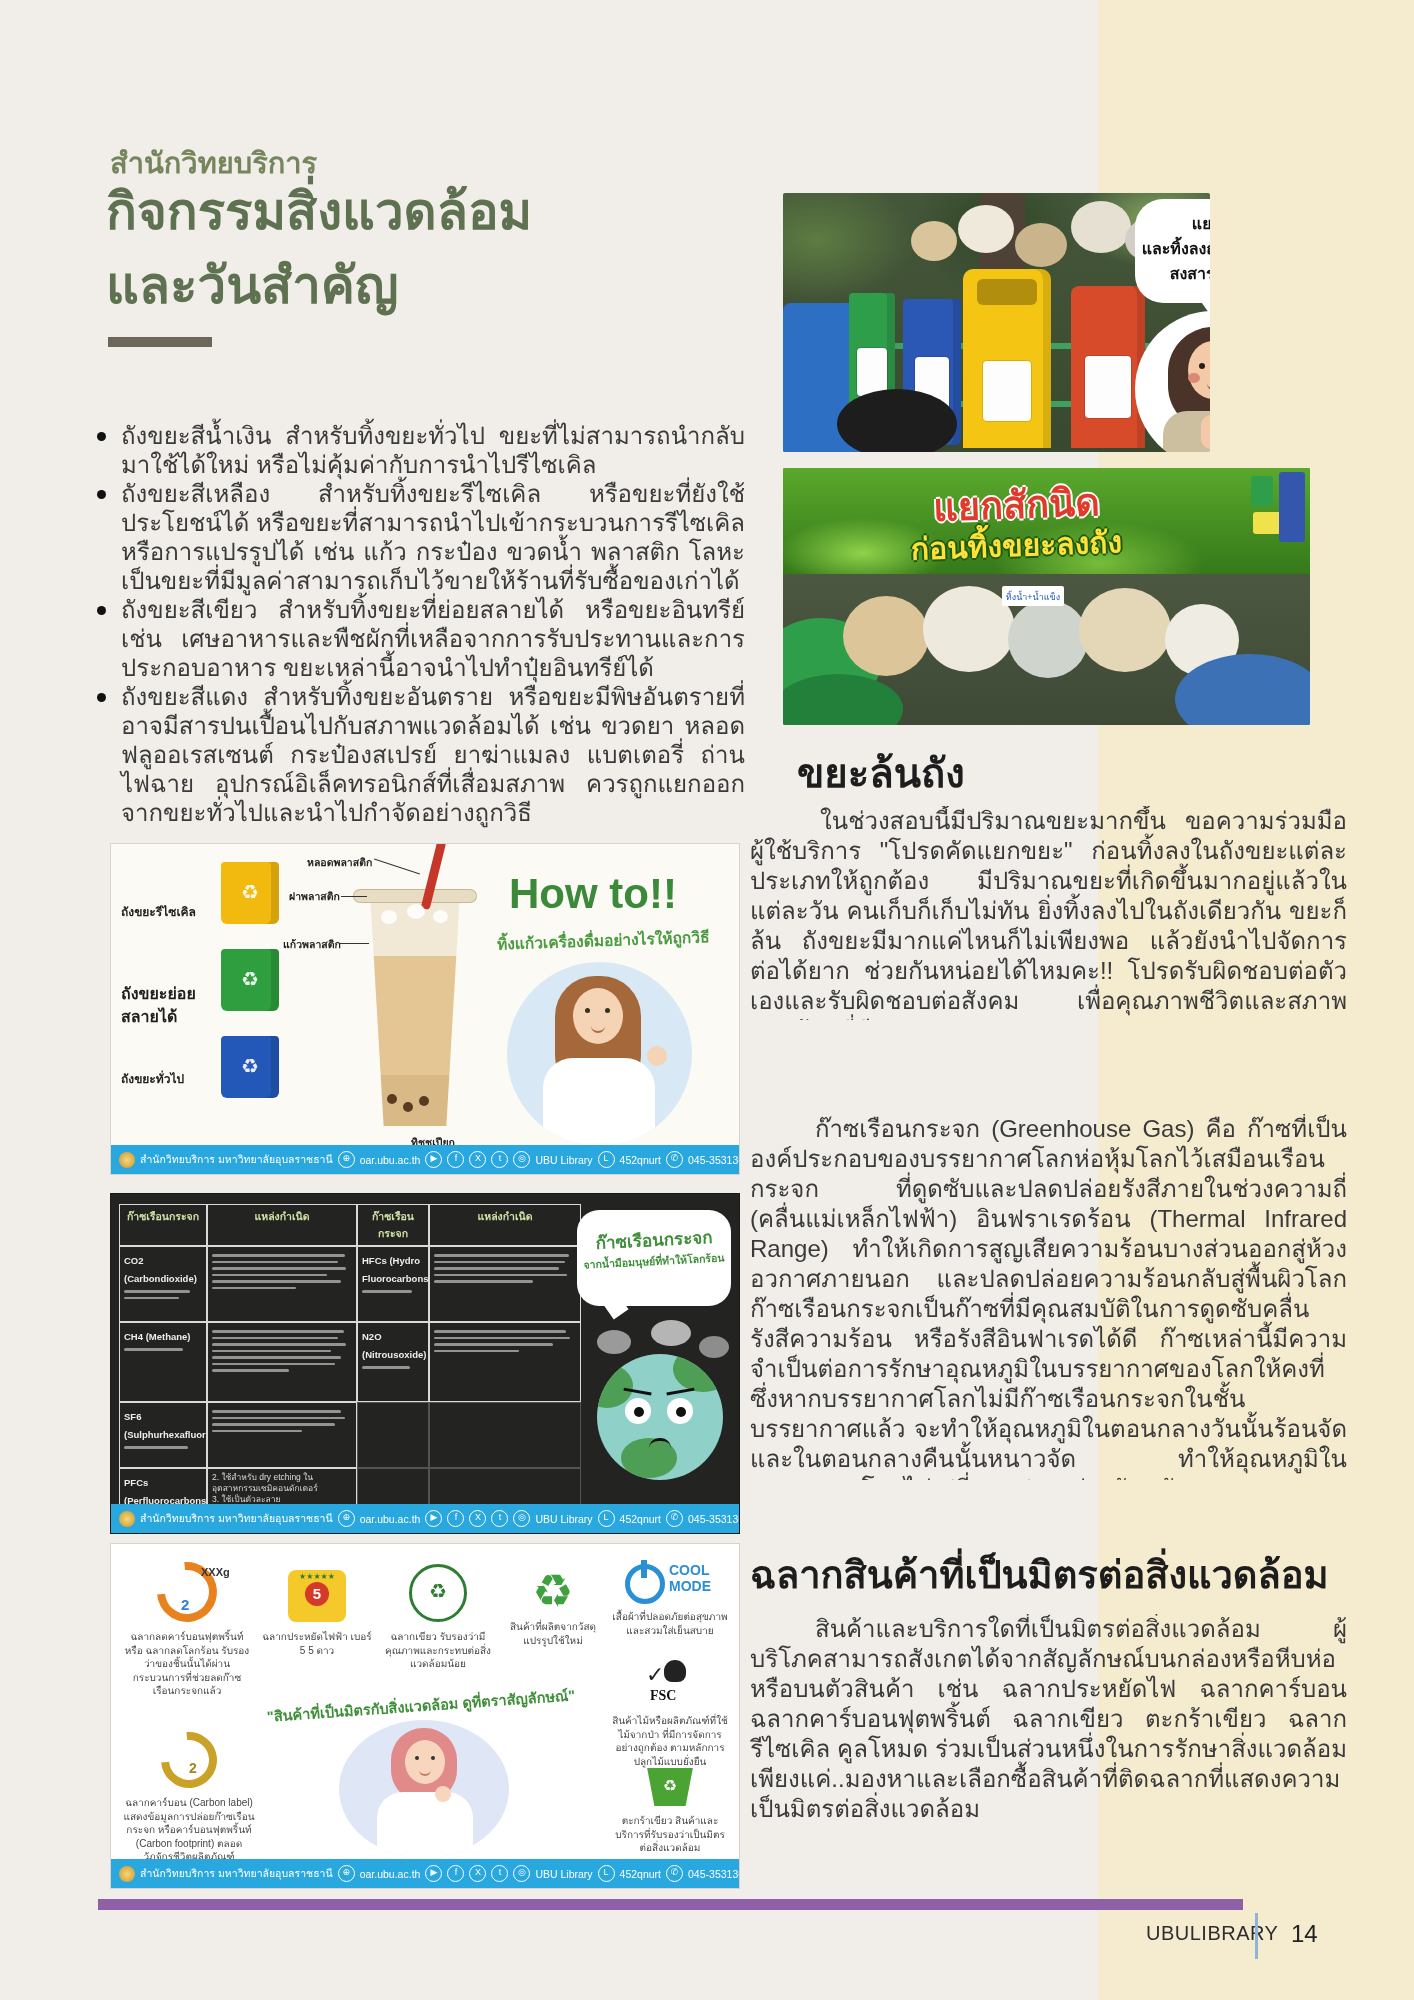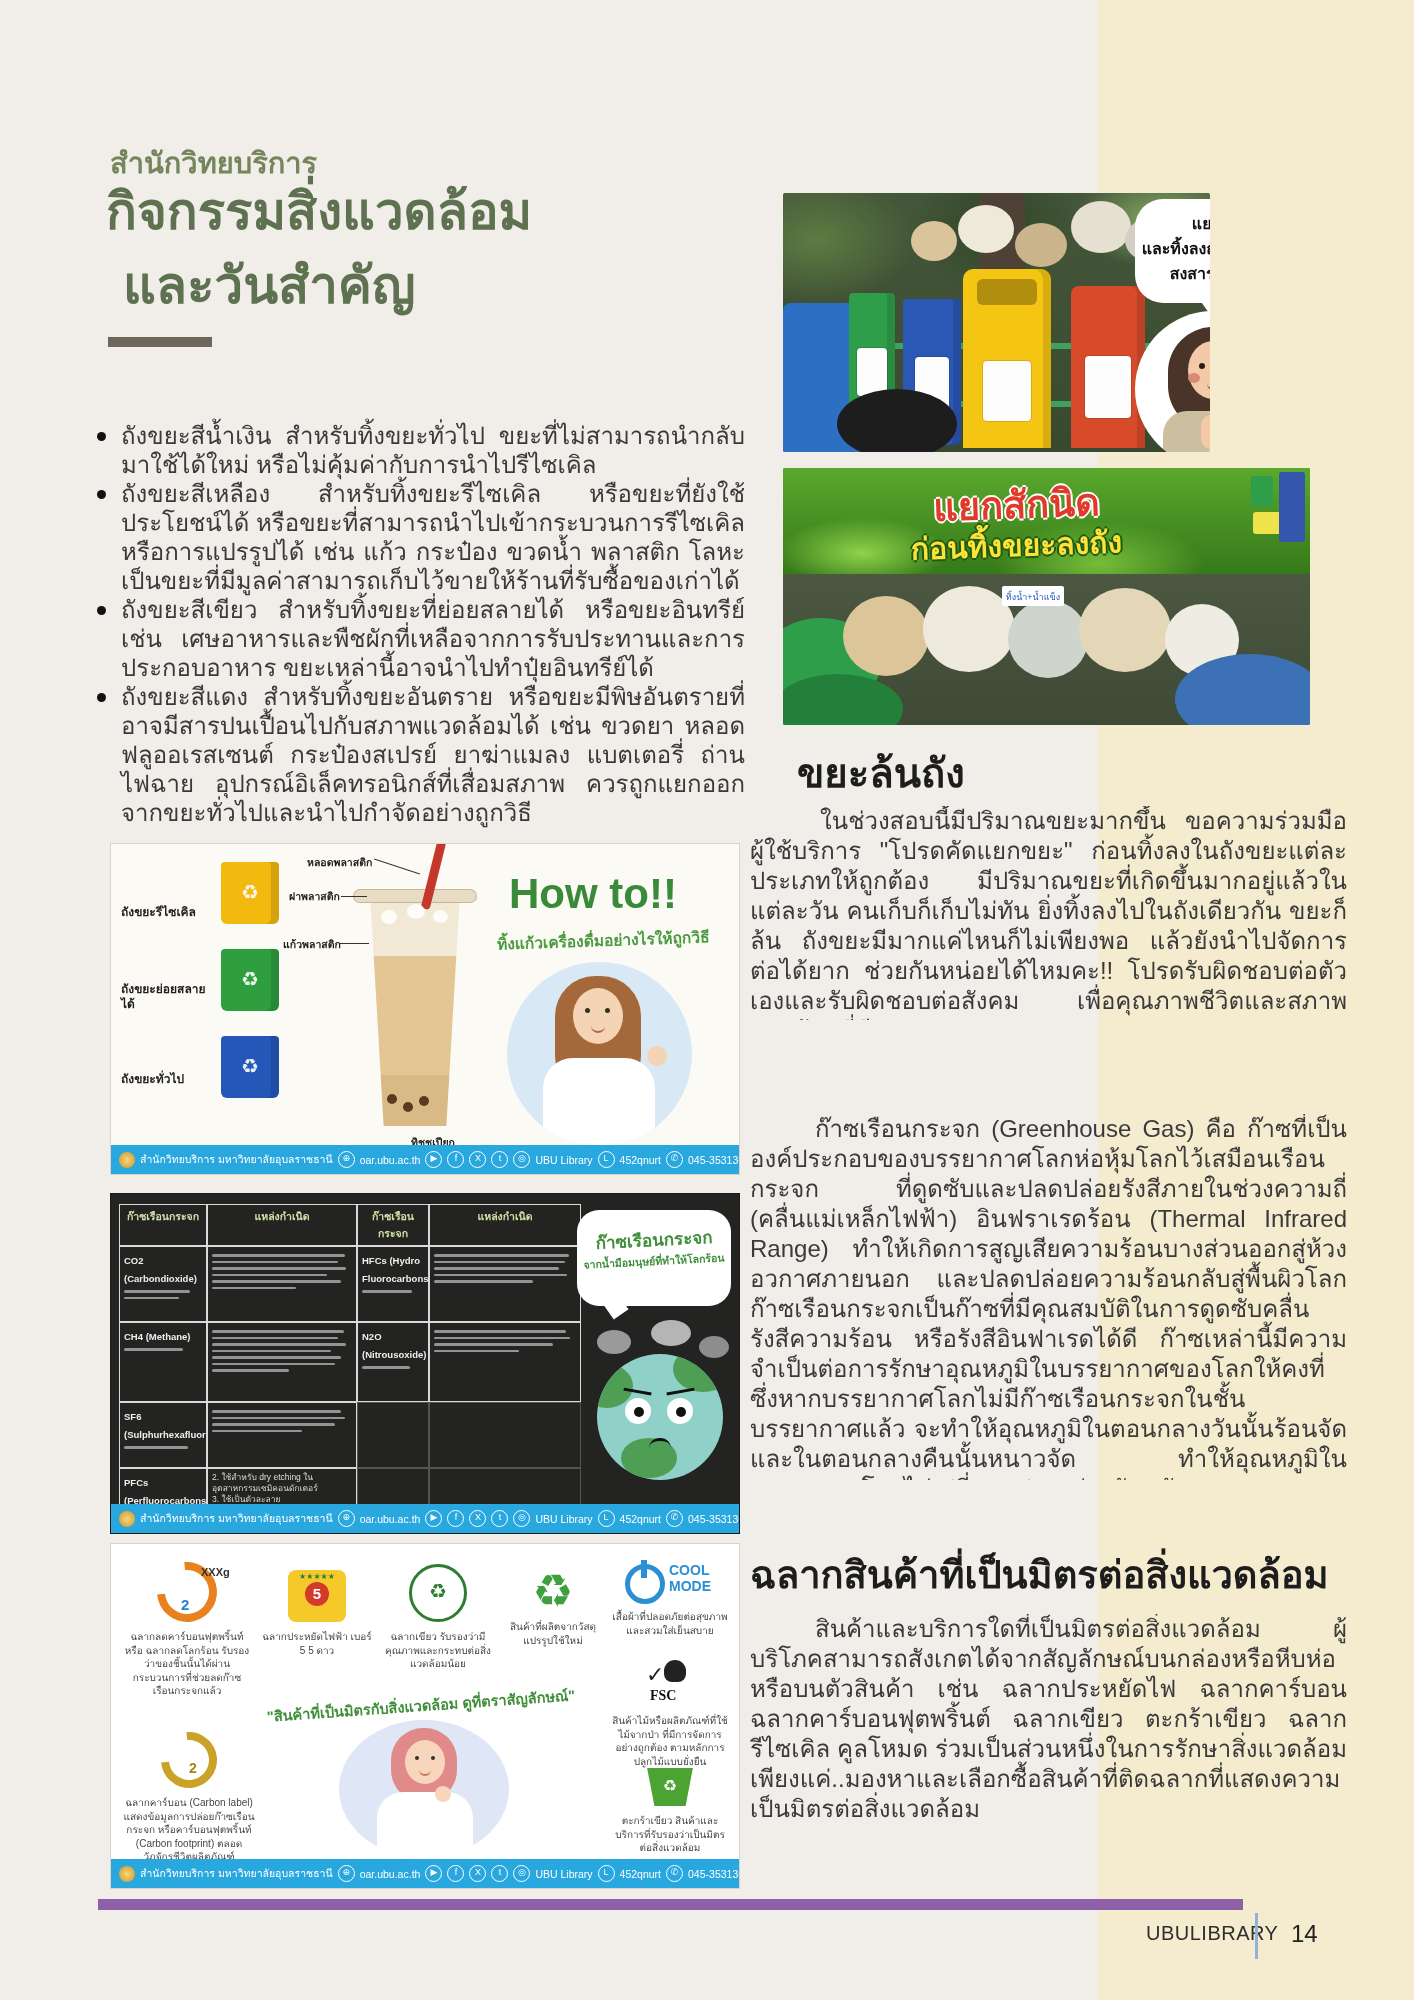--- a/index.html
+++ b/index.html
@@ -47,21 +47,21 @@
 </style>
 </head>
 <body>
 
 <div id="page">
 
   <div class="abs" style="left:1098px;top:0;width:316px;height:2000px;background:#f5ecd0"></div>
 
   <div class="abs kicker" style="left:110px;top:140px">สำนักวิทยบริการ</div>
   <div class="abs title" style="left:106px;top:186px">กิจกรรมสิ่งแวดล้อม</div>
-  <div class="abs title" style="left:123px;top:260px">และวันสำคัญ</div>
+  <div class="abs title" style="left:106px;top:260px">และวันสำคัญ</div>
   <div class="abs divider" style="left:108px;top:337px;width:104px;height:10px"></div>
 
 
   <div class="abs" style="left:93px;top:421px;width:652px">
     <div class="bullet"><span>ถังขยะสีน้ำเงิน สำหรับทิ้งขยะทั่วไป ขยะที่ไม่สามารถนำกลับมาใช้ได้ใหม่ หรือไม่คุ้มค่ากับการนำไปรีไซเคิล</span></div>
     <div class="bullet"><span>ถังขยะสีเหลือง สำหรับทิ้งขยะรีไซเคิล หรือขยะที่ยังใช้ประโยชน์ได้ หรือขยะที่สามารถนำไปเข้ากระบวนการรีไซเคิลหรือการแปรรูปได้ เช่น แก้ว กระป๋อง ขวดน้ำ พลาสติก โลหะ เป็นขยะที่มีมูลค่าสามารถเก็บไว้ขายให้ร้านที่รับซื้อของเก่าได้</span></div>
     <div class="bullet"><span>ถังขยะสีเขียว สำหรับทิ้งขยะที่ย่อยสลายได้ หรือขยะอินทรีย์ เช่น เศษอาหารและพืชผักที่เหลือจากการรับประทานและการประกอบอาหาร ขยะเหล่านี้อาจนำไปทำปุ๋ยอินทรีย์ได้</span></div>
     <div class="bullet"><span>ถังขยะสีแดง สำหรับทิ้งขยะอันตราย หรือขยะมีพิษอันตรายที่อาจมีสารปนเปื้อนไปกับสภาพแวดล้อมได้ เช่น ขวดยา หลอดฟลูออเรสเซนต์ กระป๋องสเปรย์ ยาฆ่าแมลง แบตเตอรี่ ถ่านไฟฉาย อุปกรณ์อิเล็คทรอนิกส์ที่เสื่อมสภาพ ควรถูกแยกออกจากขยะทั่วไปและนำไปกำจัดอย่างถูกวิธี</span></div>
   </div>
 
@@ -148,21 +148,21 @@
       <span style="font-size:9px;color:#2257c4;line-height:20px">ทิ้งน้ำ+น้ำแข็ง</span>
     </div>
   </div>
 
   <div class="panel" style="left:110px;top:843px;width:628px;height:330px;background:#fcfaf4">
 
     <div class="callout" style="left:10px;top:58px;font-size:12px">ถังขยะรีไซเคิล</div>
     <div class="bin" style="left:110px;top:18px;width:58px;height:62px;background:#f2b90e">
       <span class="sym" style="top:18px;font-size:20px">♻</span>
       </div>
-    <div class="callout" style="left:10px;top:138px;font-size:12px;white-space:normal;width:92px;line-height:15px">ถังขยะย่อยสลายได้</div>
+    <div class="callout" style="left:10px;top:138px;font-size:16px;white-space:normal;width:92px;line-height:23px">ถังขยะย่อยสลายได้</div>
     <div class="bin" style="left:110px;top:105px;width:58px;height:62px;background:#2e9e3f">
       <span class="sym" style="top:18px;font-size:20px">♻</span>
       </div>
     <div class="callout" style="left:10px;top:225px;font-size:12px">ถังขยะทั่วไป</div>
     <div class="bin" style="left:110px;top:192px;width:58px;height:62px;background:#2458b8">
       <span class="sym" style="top:18px;font-size:20px">♻</span>
       </div>
 
     <div class="abs" style="left:248px;top:52px;width:112px;height:230px;
                 background:linear-gradient(#f2e8d6 0 26%, #e3c694 26% 78%, #d9b986 78% 100%);

